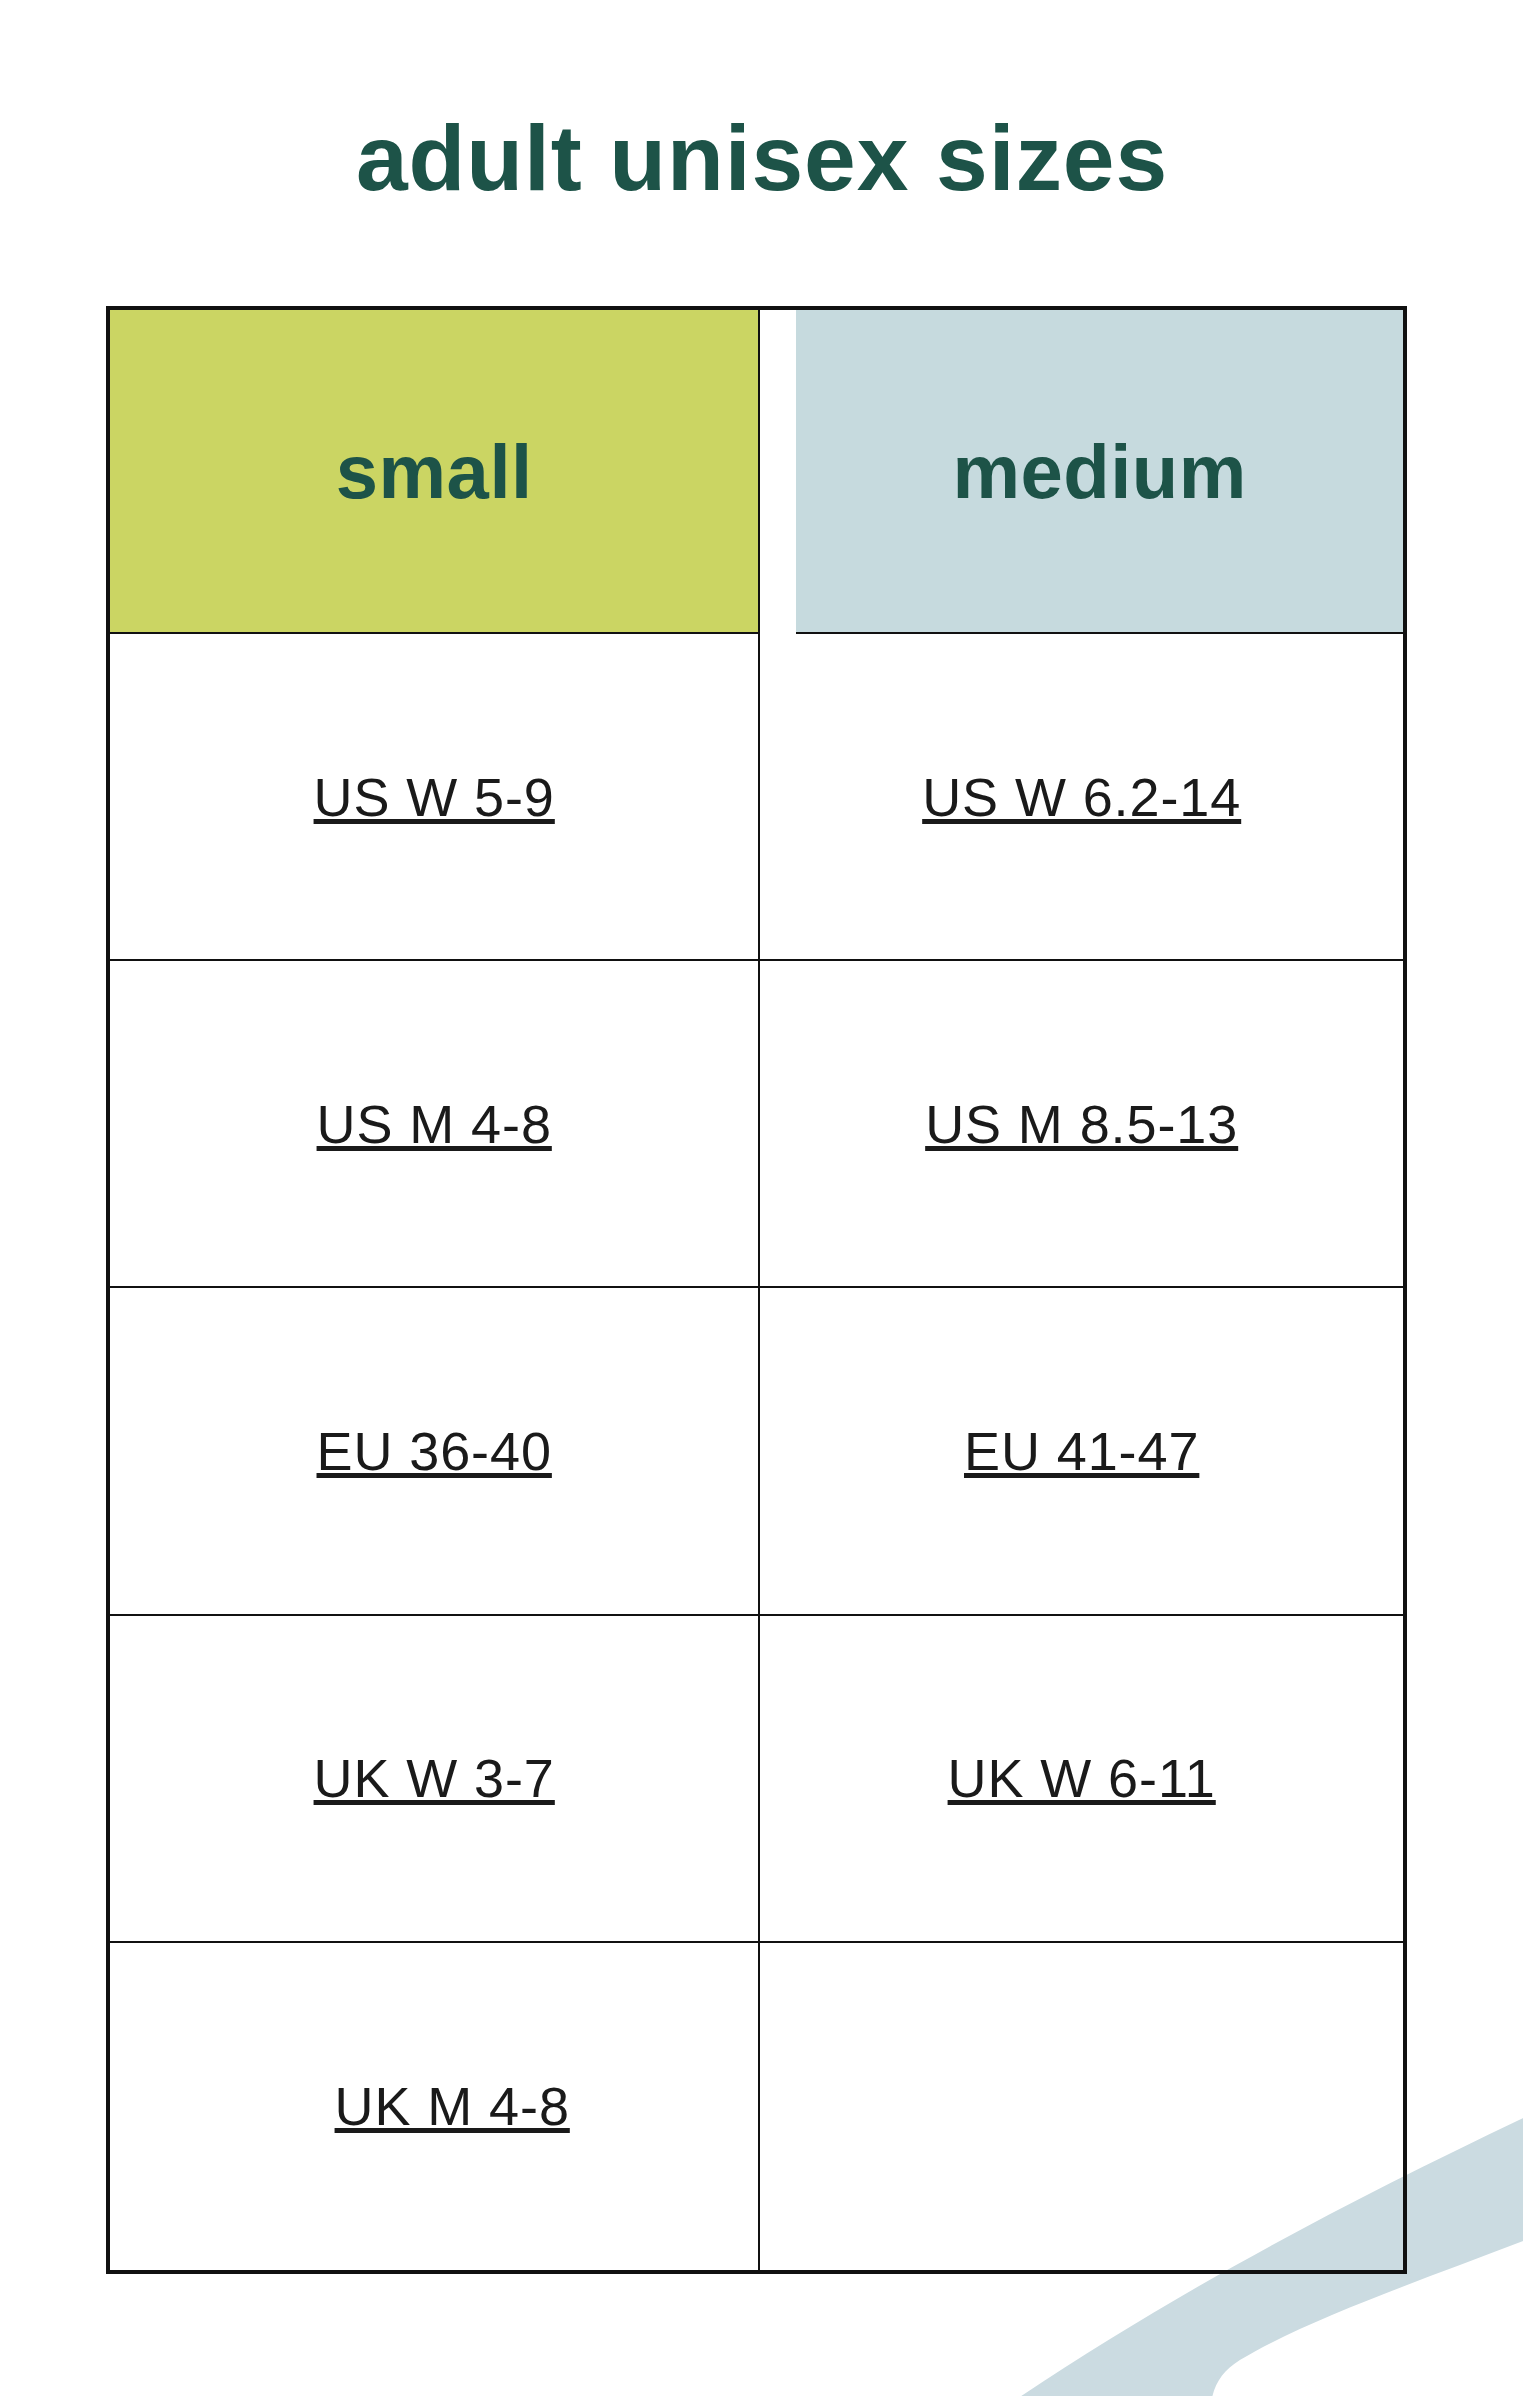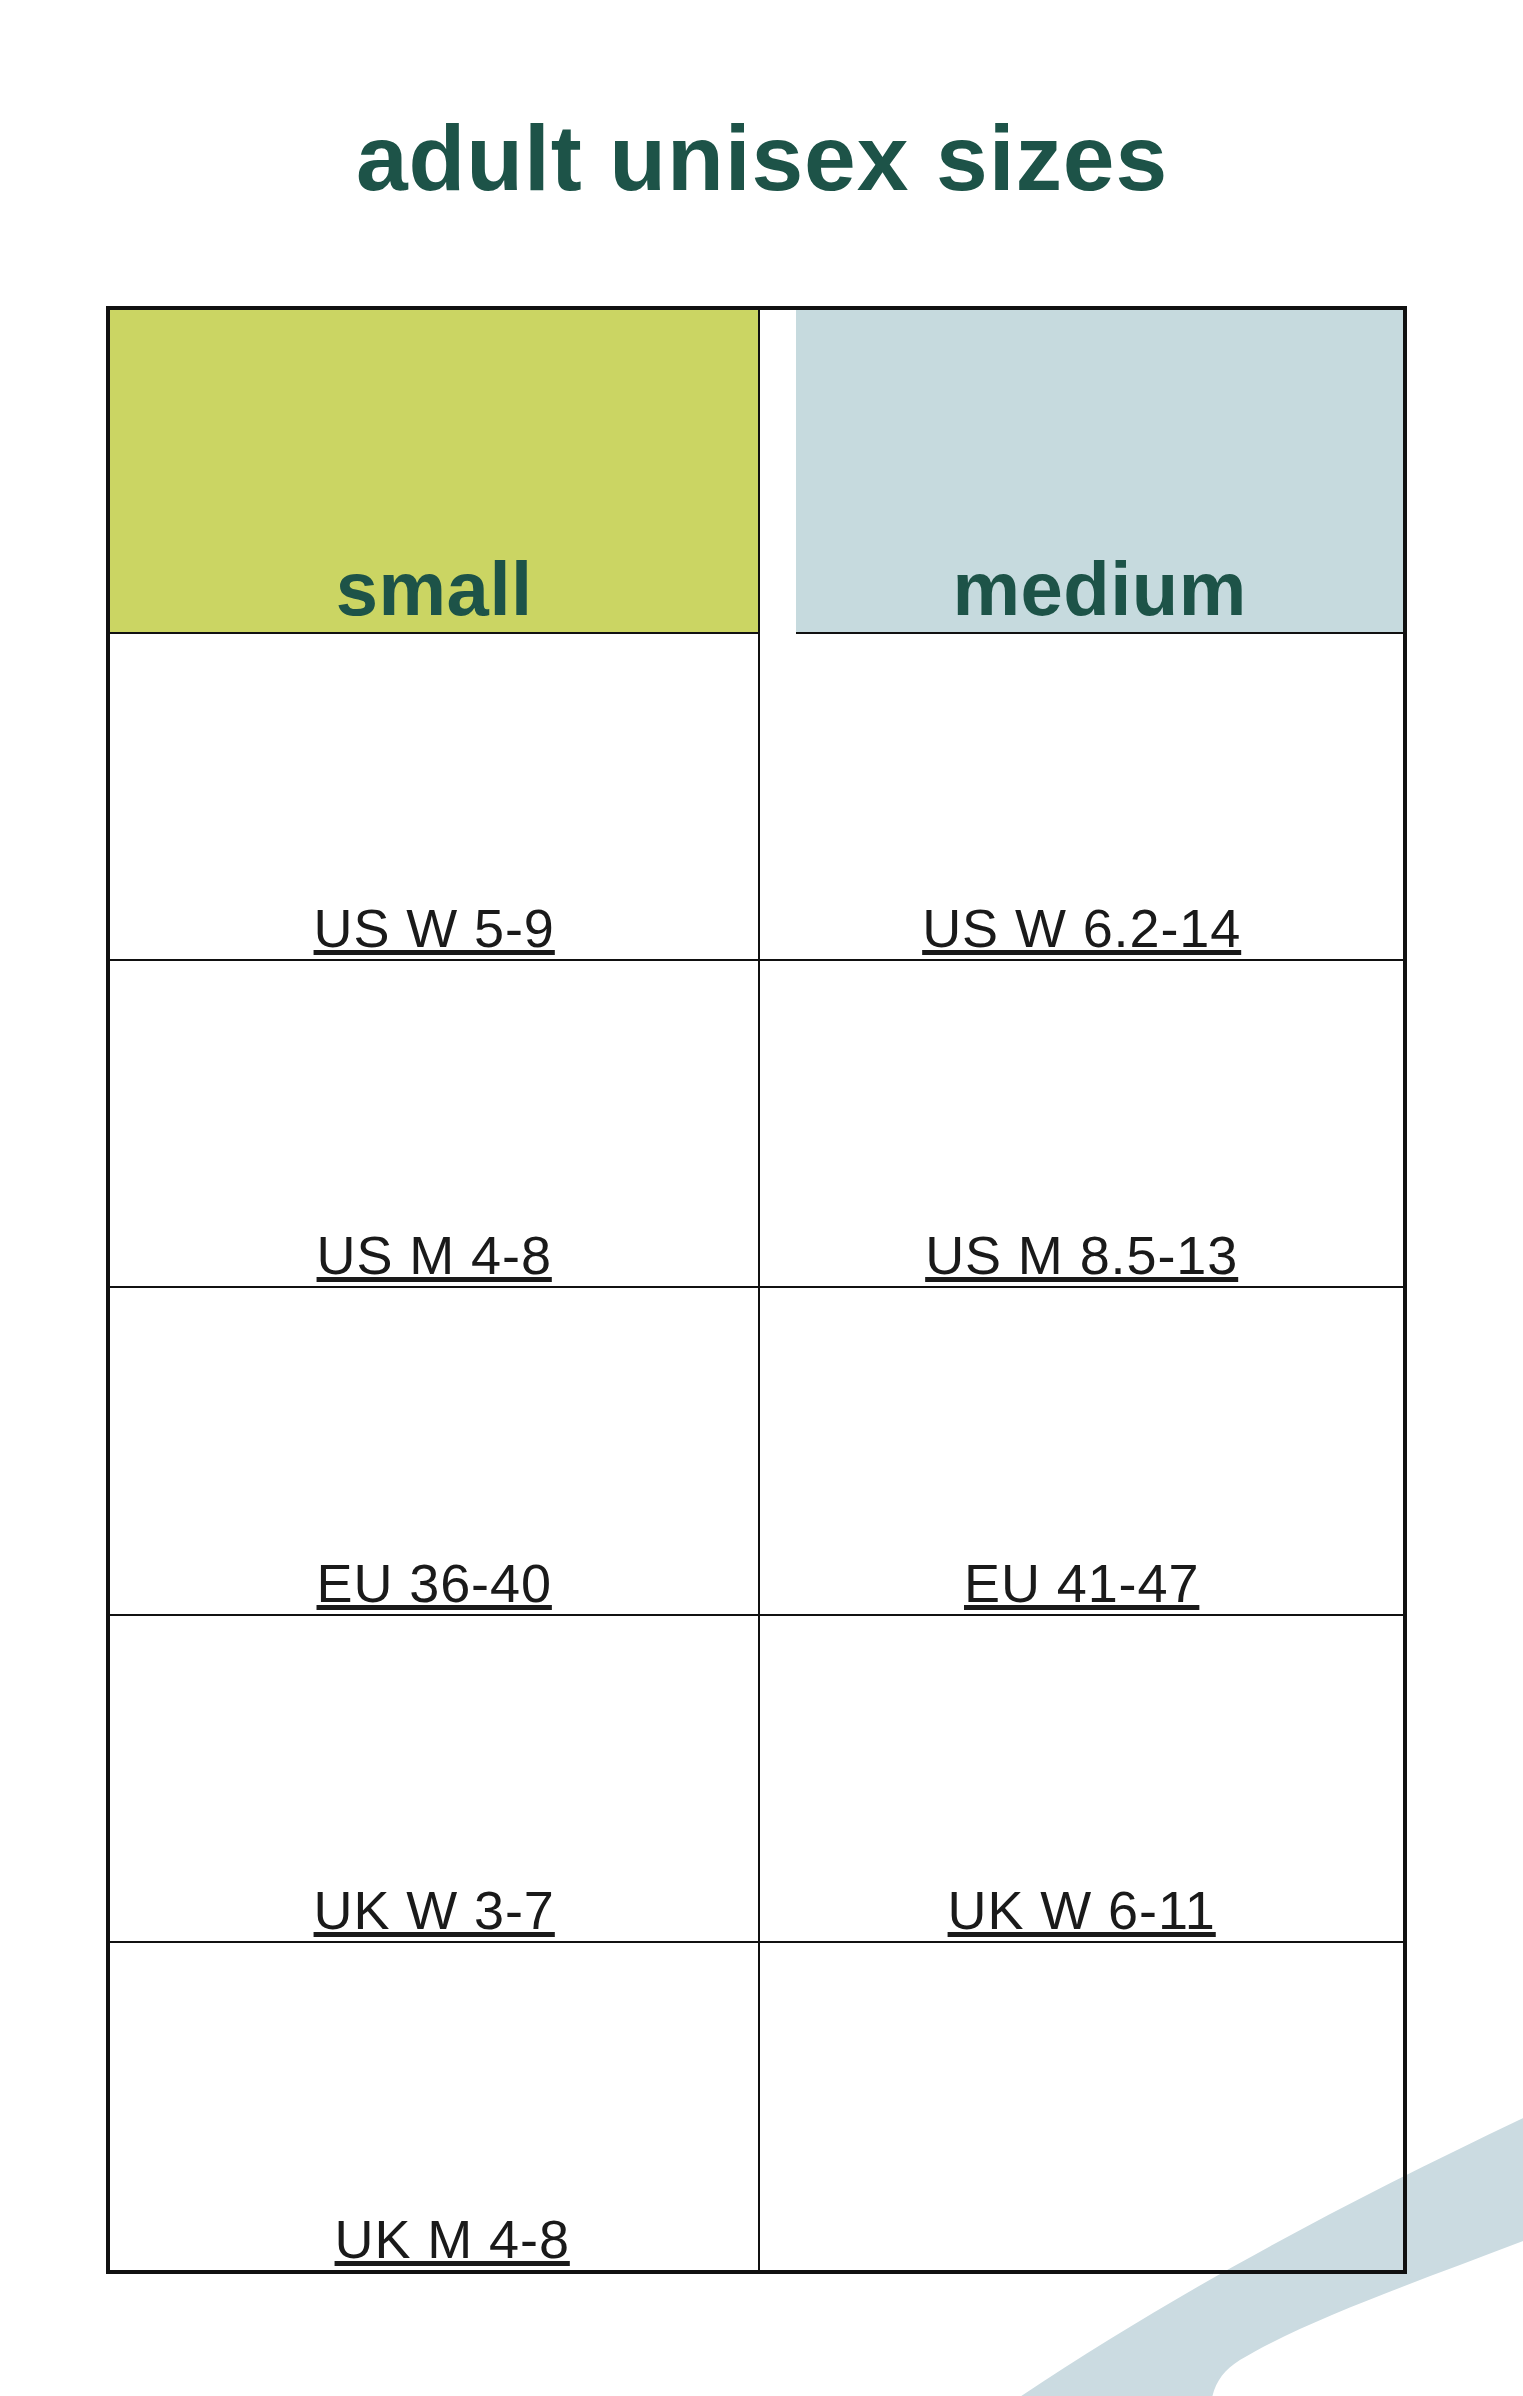--- a/index.html
+++ b/index.html
@@ -52,21 +52,21 @@
     display:grid;
     grid-template-columns:50.3% 49.7%;
     grid-template-rows:324px repeat(5, 1fr);
     z-index:1;
   }
   .cell{
     box-sizing:border-box;
     border-right:2.8px solid var(--grid-line);
     border-bottom:2.8px solid var(--grid-line);
     display:flex;
-    align-items:flex-end;
+    align-items:center;
     justify-content:center;
     background:transparent;
   }
   .cell.col-last{border-right:none;}
   .cell.row-last{border-bottom:none;padding-left:36px;}
   .header-cell{
     font-weight:bold;
     font-size:76px;
     letter-spacing:0.5px;
     color:var(--header-text);

